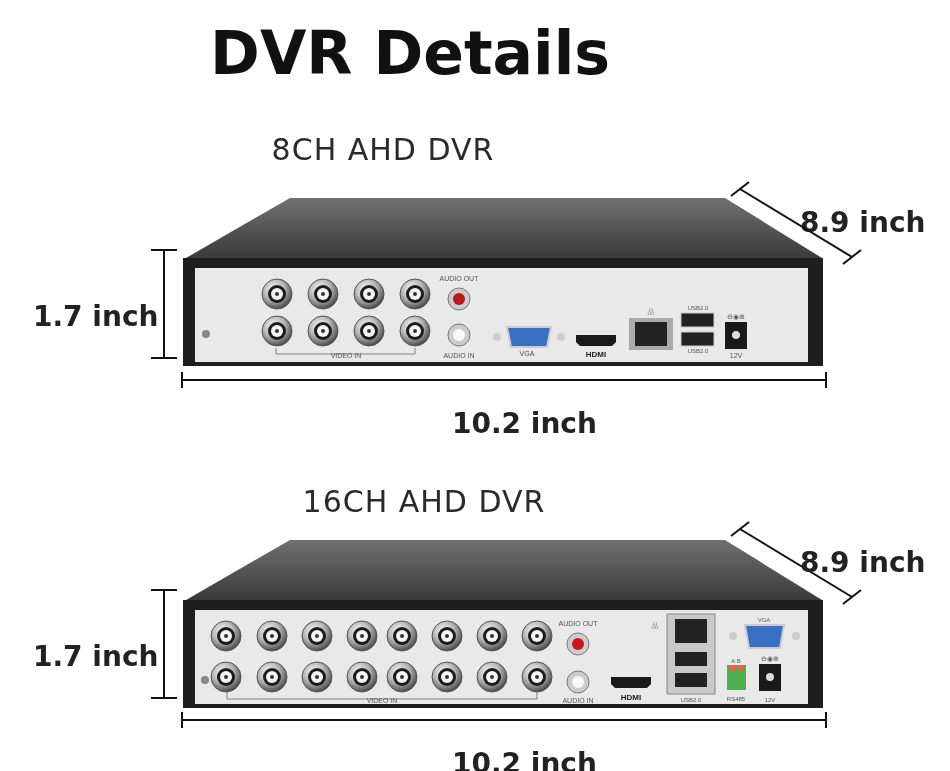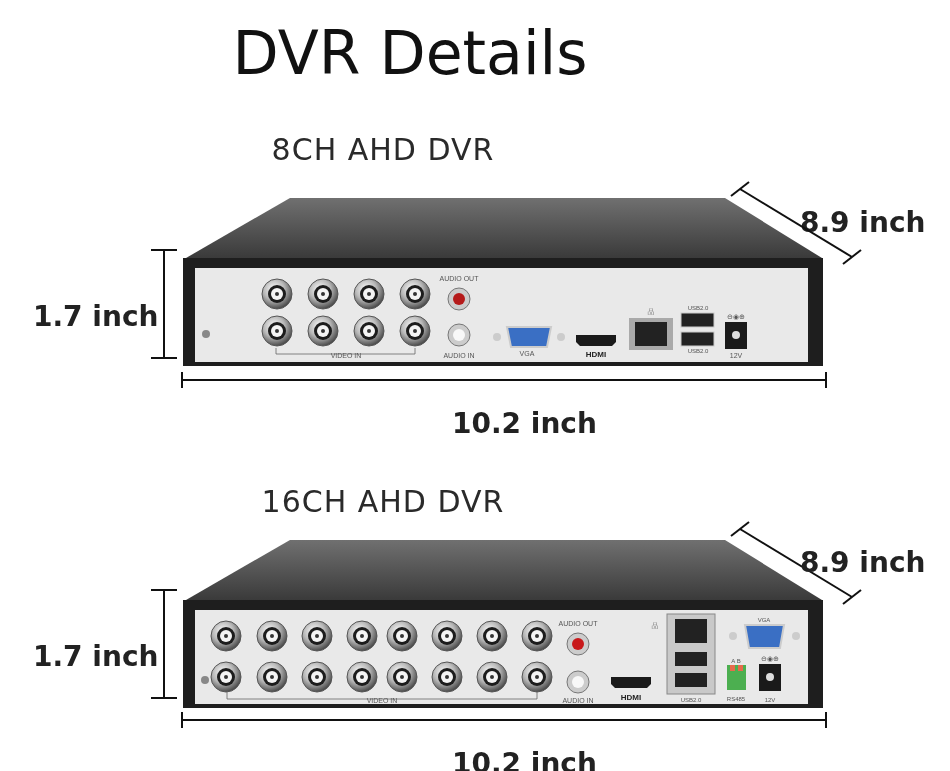--- a/index.html
+++ b/index.html
@@ -1,17 +1,17 @@
 <!DOCTYPE html>
 <html><head>
 <meta charset="utf-8">
 <style>
   html,body{margin:0;padding:0;background:#ffffff;}
   body{width:950px;height:771px;position:relative;overflow:hidden;font-family:"DejaVu Sans","Liberation Sans",sans-serif;color:#1a1a1a;}
-  .title{position:absolute;left:0;width:820px;top:18px;text-align:center;font-size:60px;font-weight:normal;letter-spacing:0px;color:#111;}
+  .title{position:absolute;left:0;width:820px;top:18px;text-align:center;font-size:60px;font-weight:bold;letter-spacing:0px;color:#111;}
   .subtitle{position:absolute;left:0;width:766px;text-align:center;font-size:30px;font-weight:500;color:#2a2a2a;letter-spacing:1px;}
   .dim{position:absolute;font-size:28px;font-weight:bold;color:#222;white-space:nowrap;margin-top:20px;}
   .dvr{position:absolute;left:0;top:0;width:950px;height:771px;}
   svg text{font-family:"Liberation Sans",sans-serif;}
 </style>
 </head>
 <body>
 
 <div class="title">DVR Details</div>
 
@@ -169,16 +169,16 @@
   <rect x="730" y="665" width="5" height="6" fill="#e76b4c"></rect>
     <rect x="738" y="665" width="5" height="6" fill="#e76b4c"></rect>
   <text x="736" y="701" font-size="6" text-anchor="middle" fill="#555">RS485</text>
 
   <text x="770" y="661" font-size="7" text-anchor="middle" fill="#555">⊖◉⊕</text>
   <rect x="759" y="664" width="22" height="27" fill="#1a1a1a"></rect>
   <circle cx="770" cy="677" r="4" fill="#ddd"></circle>
   <text x="770" y="702" font-size="6" text-anchor="middle" fill="#555">12V</text>
 </svg>
 
-<div class="subtitle" style="top:484px;">16CH AHD DVR</div>
+<div class="subtitle" style="top:484px;margin-left:41px;">16CH AHD DVR</div>
 <div class="dim" style="left:800px;top:526px;">8.9 inch</div>
 <div class="dim" style="left:33px;top:620px;">1.7 inch</div>
 <div class="dim" style="left:452px;top:727px;">10.2 inch</div>
 
 </body></html>

